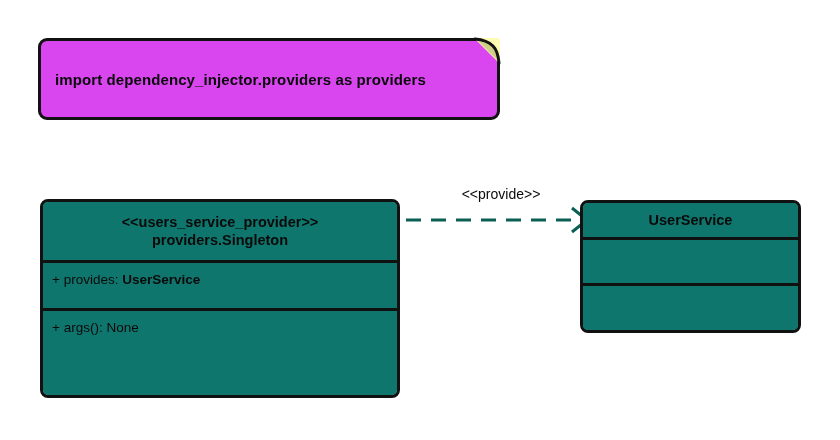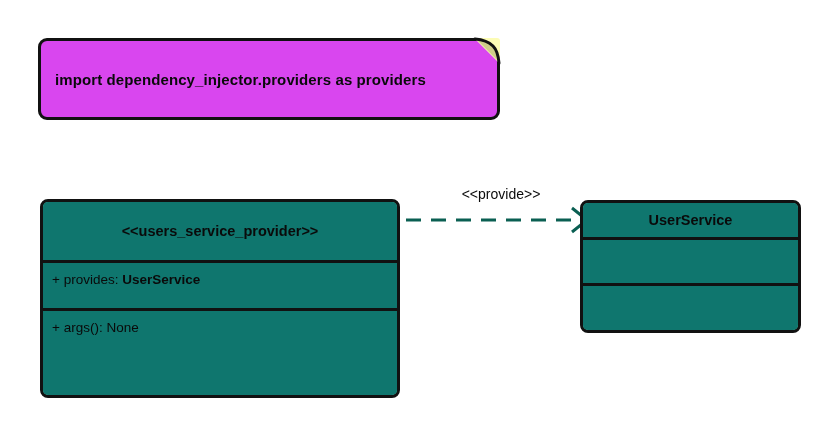--- a/index.html
+++ b/index.html
@@ -150,20 +150,21 @@
     <svg class="note-fold" viewBox="0 0 26 26" width="26" height="26">
       <path d="M 0 0 L 26 26 L 26 3 Q 26 0 23 0 Z" fill="#fcfcb5"></path>
       <path d="M 2 1 Q 14 2 20 8 Q 24 12 25 24" fill="#cfcf88" stroke="none"></path>
       <path d="M 1 1 Q 13 2 19 8 Q 24 13 25 25" fill="none" stroke="#111111" stroke-width="3" stroke-linecap="round"></path>
     </svg>
   </div>
 
   <div class="uml-class" id="provider-class">
     <div class="compartment cls-header">
       <div class="line">&lt;&lt;users_service_provider&gt;&gt;</div>
+      <div class="line">providers.Singleton</div>
     </div>
     <div class="compartment cls-attrs member-list">
       <div class="member"><span>+ provides: </span><span class="b">UserService</span></div>
     </div>
     <div class="compartment cls-ops member-list">
       <div class="member"><span>+ args(): None</span><span class="b"></span></div>
     </div>
   </div>
 
   <div class="connector">

